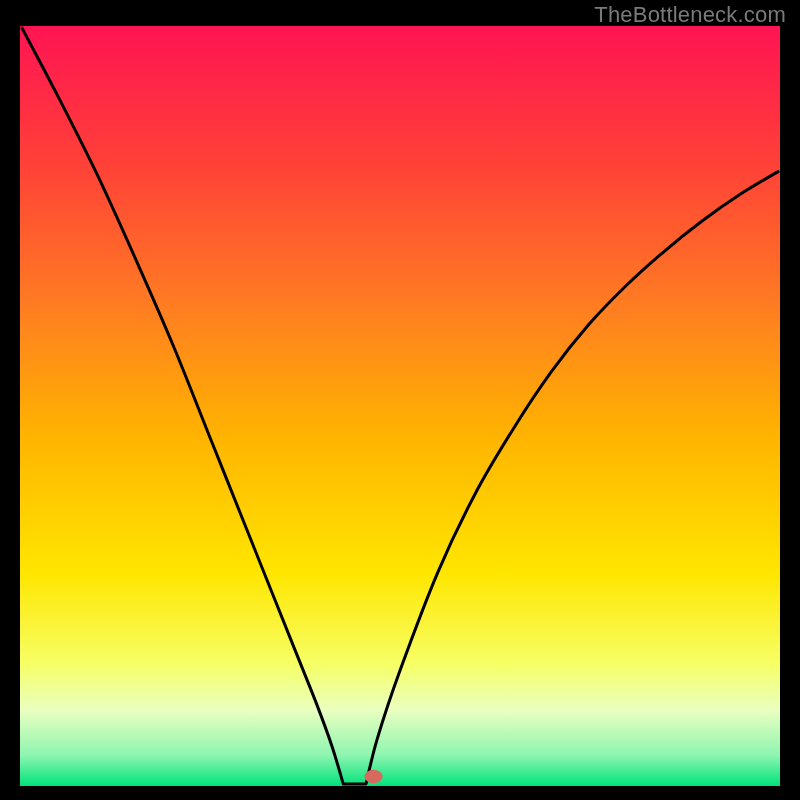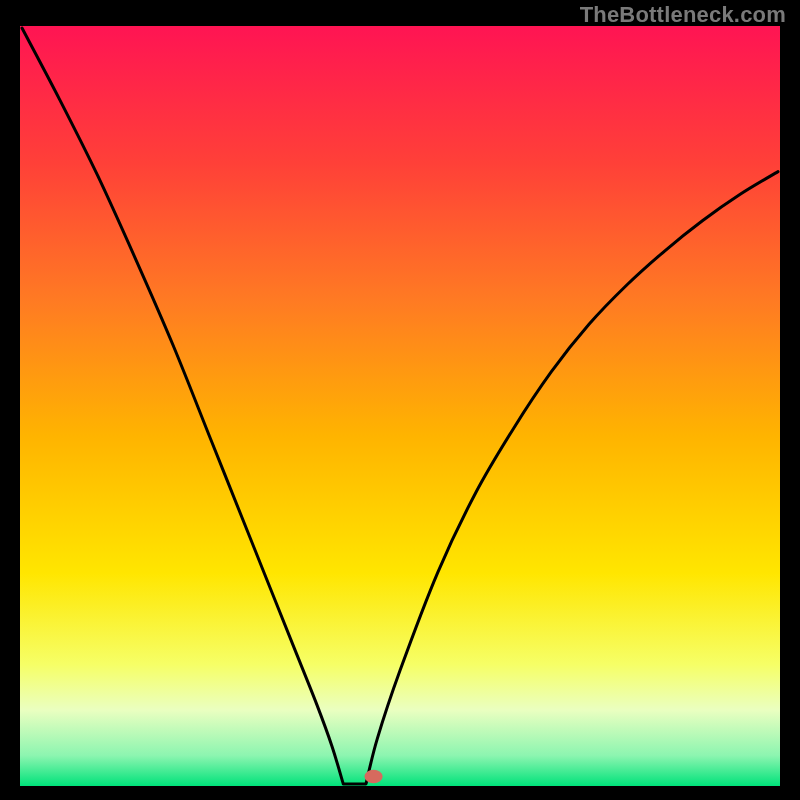--- a/index.html
+++ b/index.html
@@ -15,21 +15,21 @@
     height: 800px;
     background: #000;
     position: relative;
   }
   .watermark {
     position: absolute;
     top: 2px;
     right: 14px;
     color: #7a7a7a;
     font-size: 22px;
-    font-weight: 700;
+    font-weight: 400;
     letter-spacing: 0.2px;
     user-select: none;
   }
   .plot-wrap {
     position: absolute;
     left: 20px;
     top: 26px;
     width: 760px;
     height: 760px;
     background: #000;

